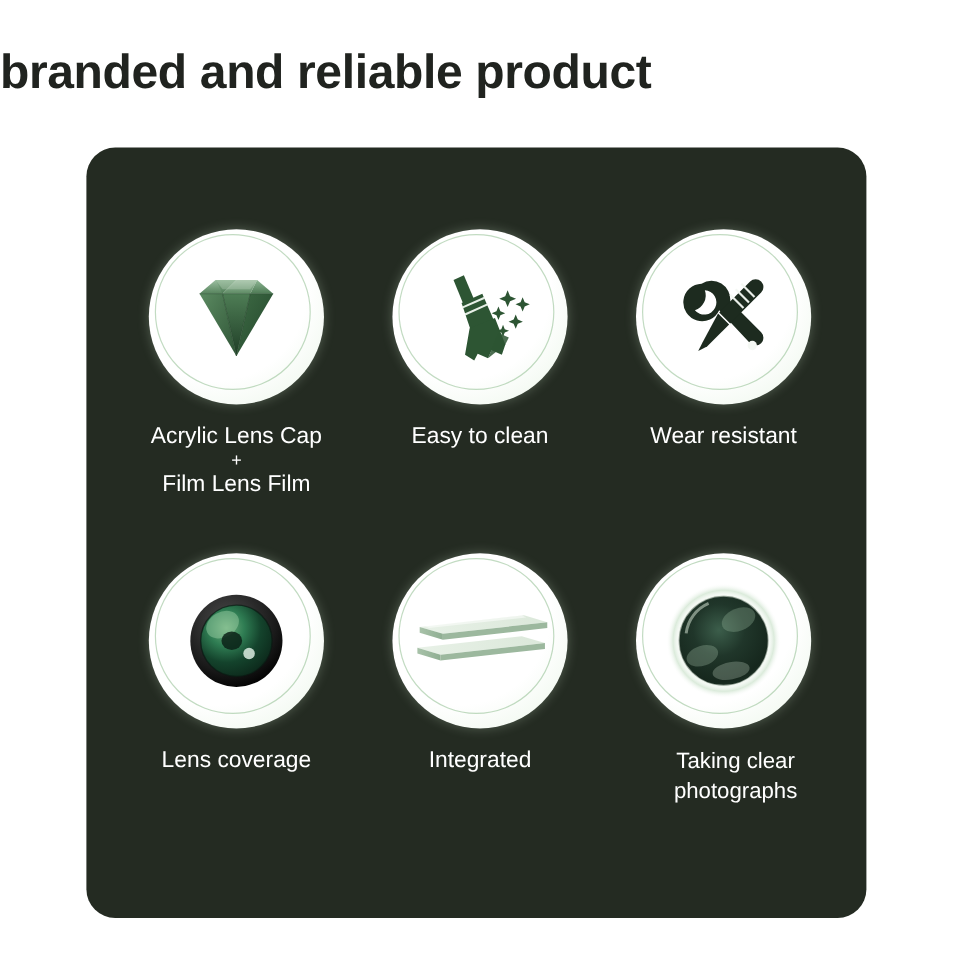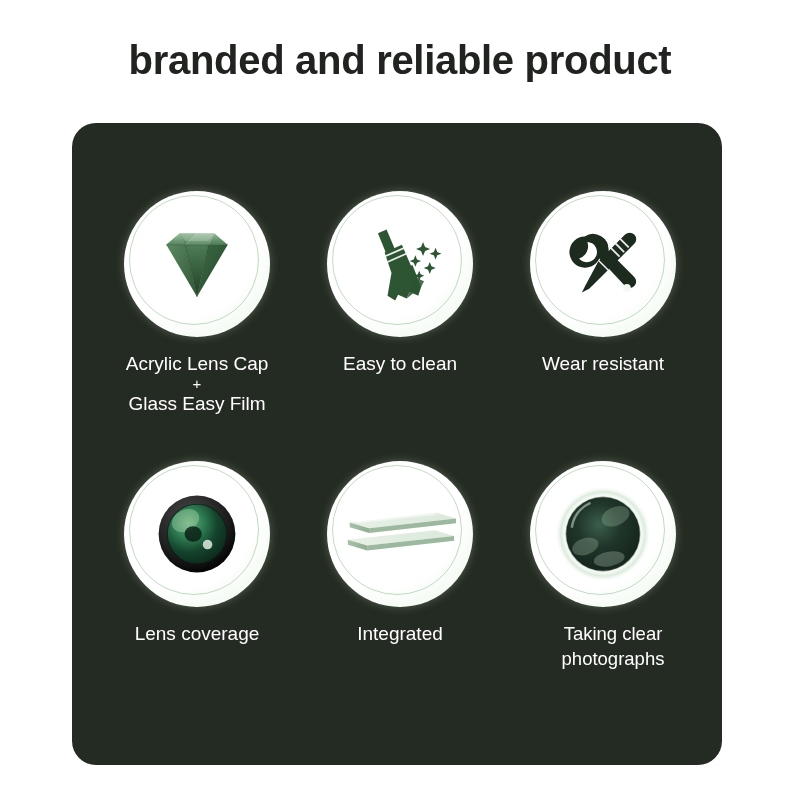--- a/index.html
+++ b/index.html
@@ -14,21 +14,21 @@
     overflow: hidden;
     position: relative;
   }
 
   
   #page-title {
     position: absolute;
     left: 0;
     top: 36px;
     width: 800px;
-    text-align: center;
+    text-align: left;
     font-family: "Liberation Sans", sans-serif;
     font-weight: bold;
     font-size: 40px;
     line-height: 48px;
     letter-spacing: -0.3px;
     color: #20231f;
     white-space: nowrap;
   }
 
   
@@ -160,21 +160,21 @@
 
             <line x1="38" y1="30" x2="50" y2="84" stroke="#27482d" stroke-width="0.9" opacity="0.7"></line>
             <line x1="62" y1="30" x2="50" y2="84" stroke="#27482d" stroke-width="0.9" opacity="0.7"></line>
             <line x1="18" y1="30" x2="82" y2="30" stroke="#2b4f32" stroke-width="1" opacity="0.55"></line>
           </svg>
         </div>
       </div>
       <div class="feature-label">
         <span>Acrylic Lens Cap</span>
         <span class="label-plus">+</span>
-        <span>Glass Easy Film</span>
+        <span>Film Lens Film</span>
       </div>
     </div>
 
     <div class="feature-cell col2 row0">
       <div class="badge">
         <div class="badge-inner">
           <svg width="92" height="92" viewBox="0 0 100 100">
             <g fill="#1d2b1f">
 
               <path d="M30,20 a17,17 0 1 0 16,24 l28,30 a7,7 0 0 0 10,-10 L56,36 A17,17 0 0 0 30,20 Z

